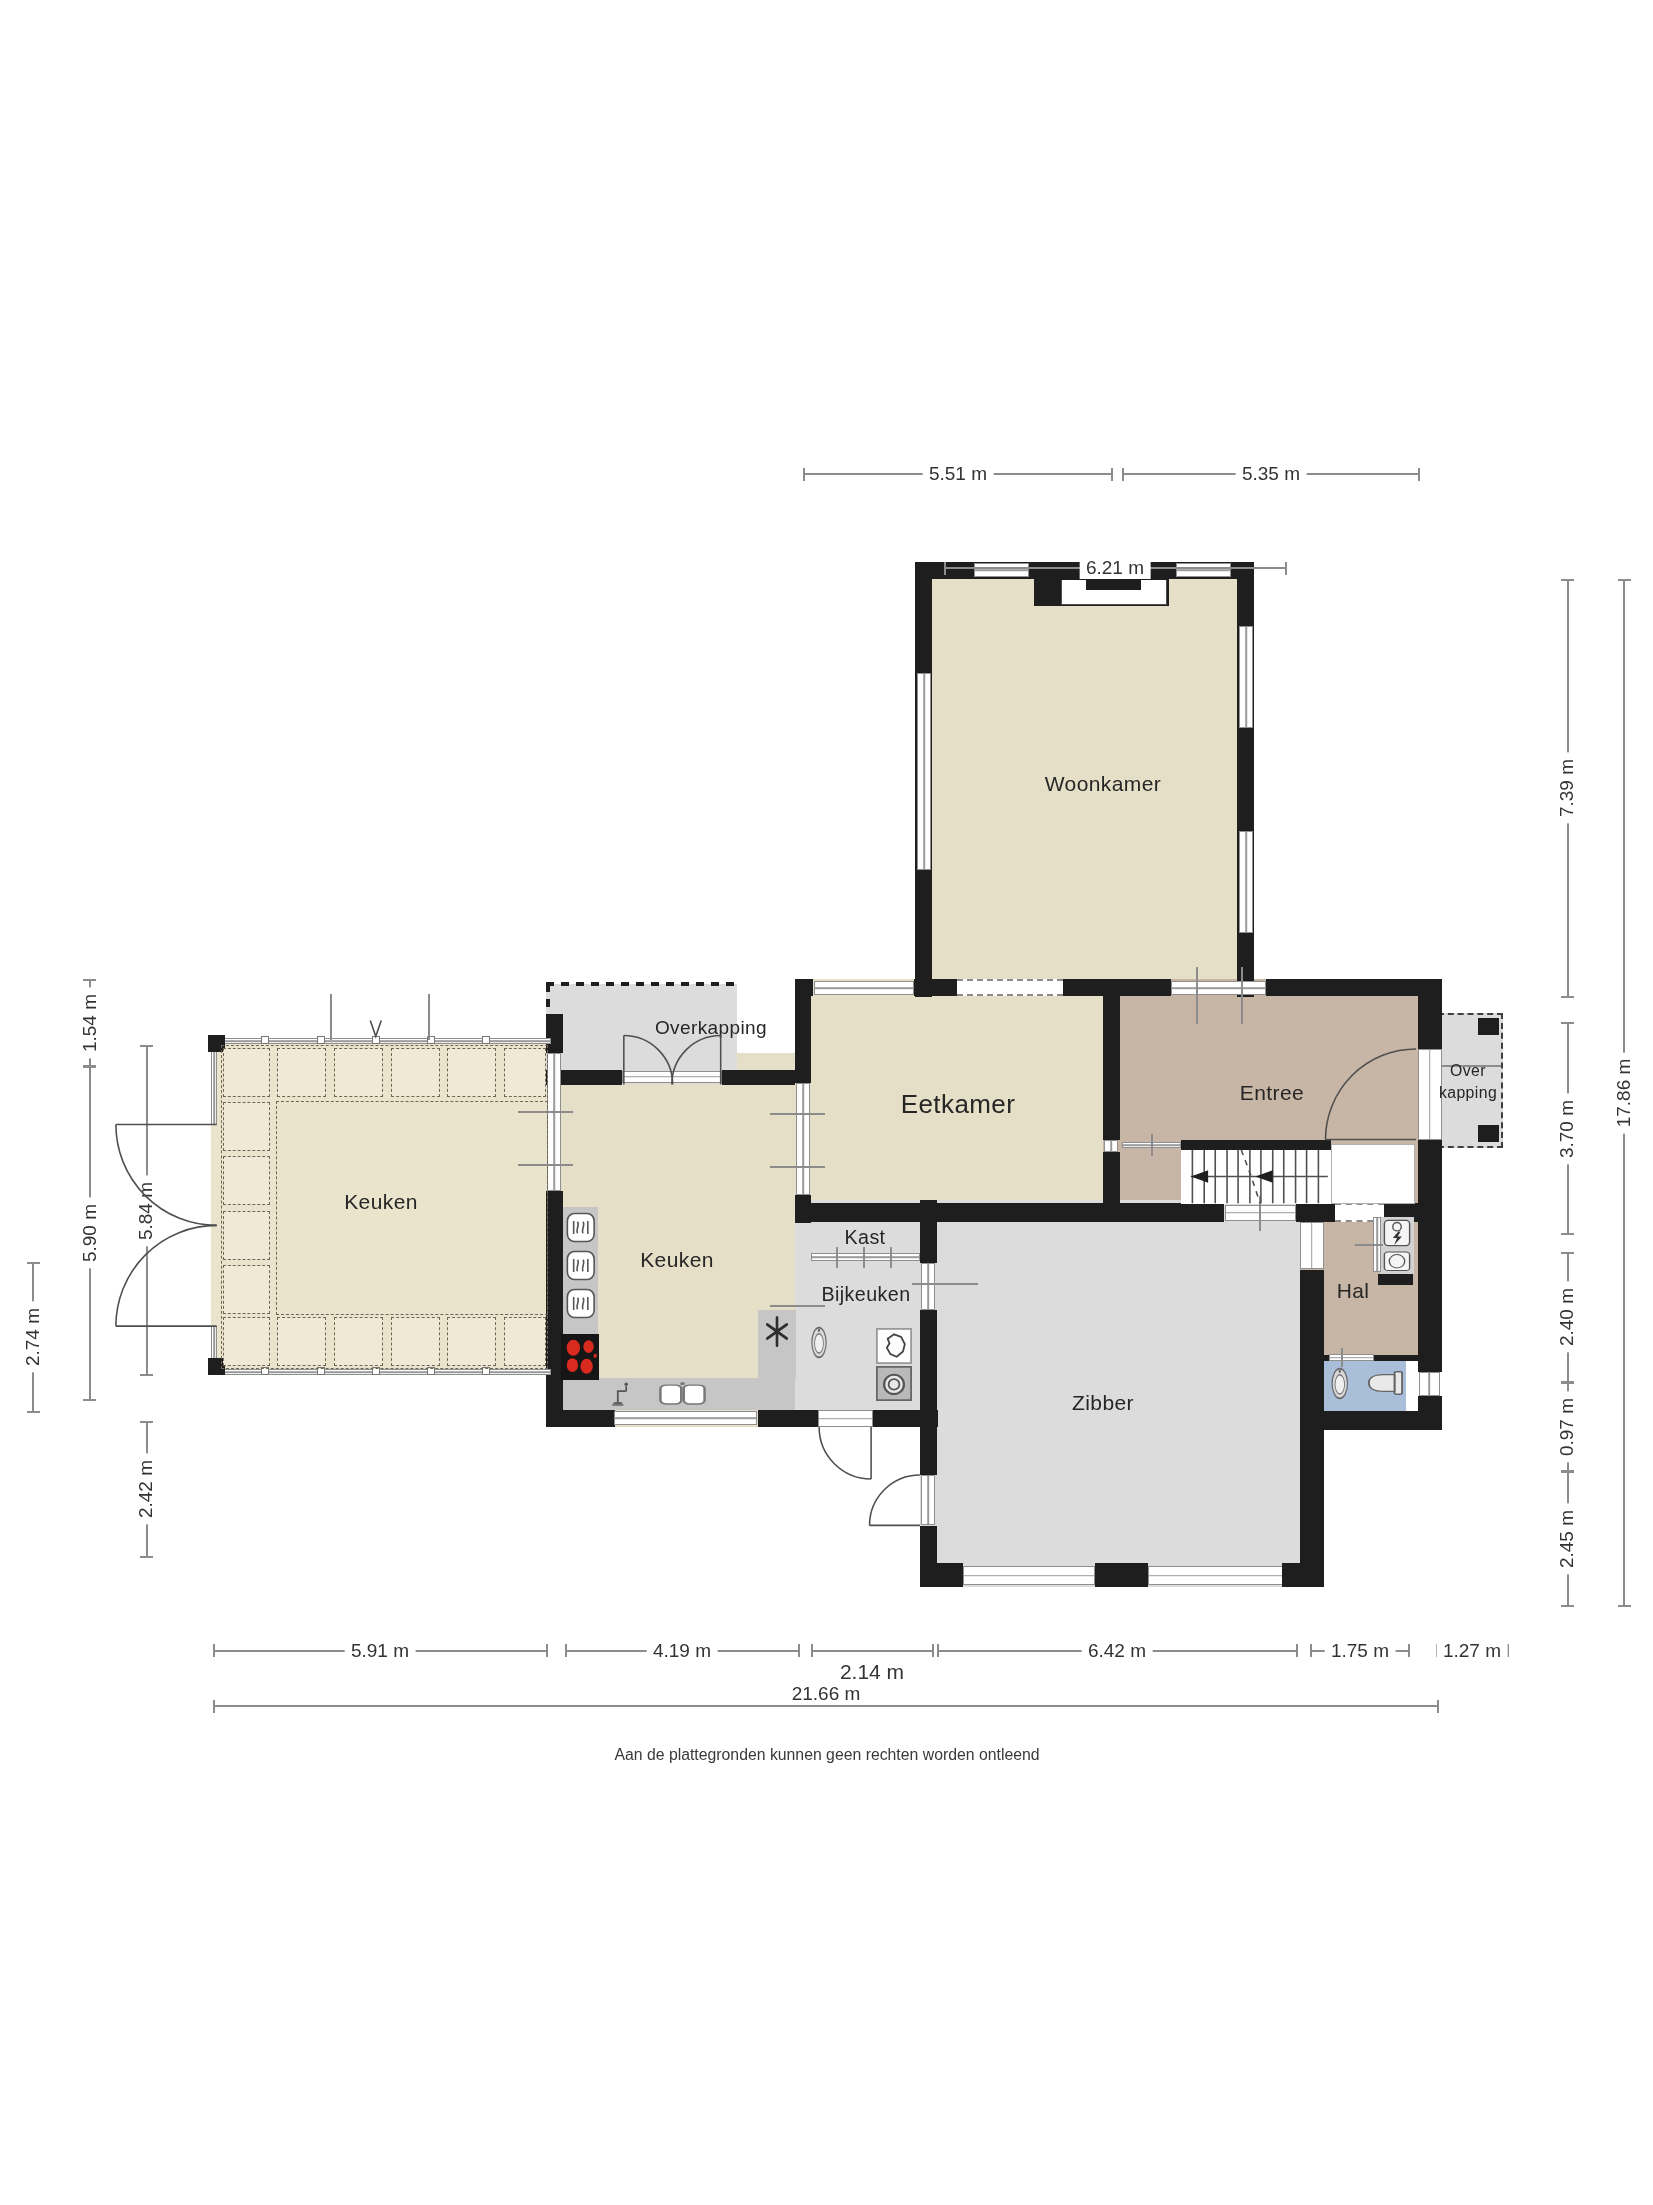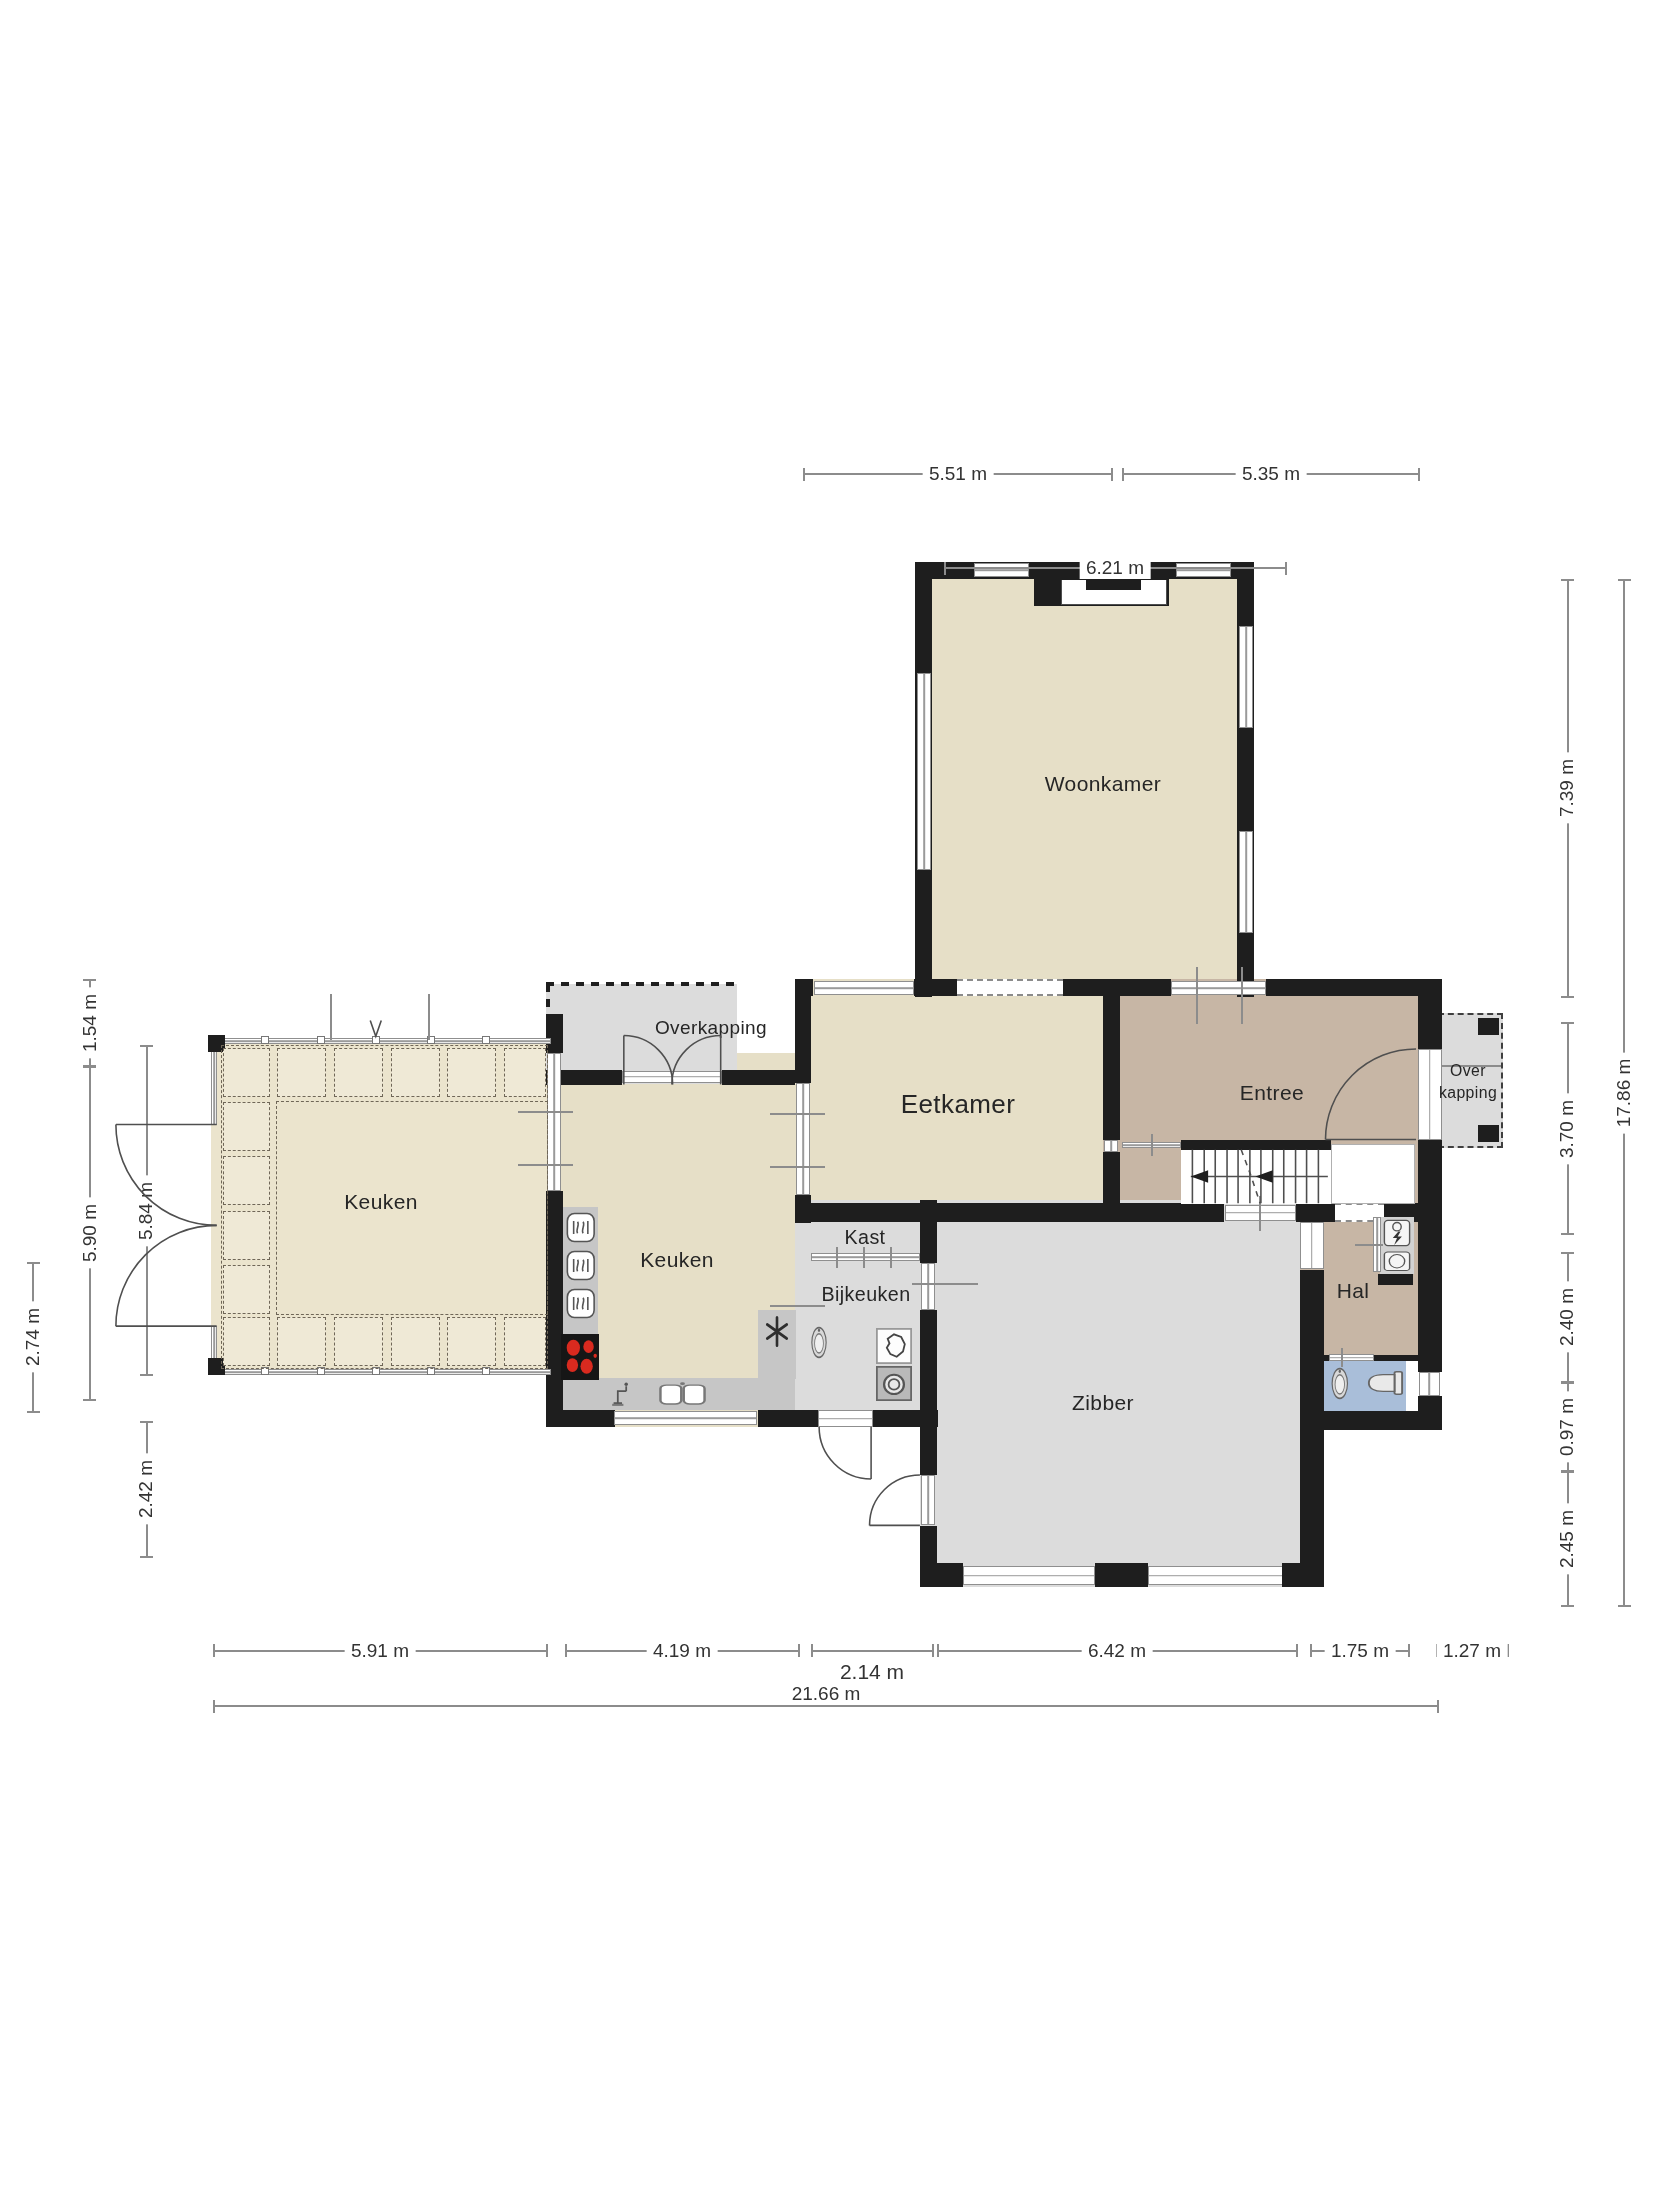--- a/index.html
+++ b/index.html
@@ -386,15 +386,16 @@
       <path d="M1104 1937 L1168 1937" fill="none" stroke="#4f4f4f" stroke-width="2"></path>
       <path d="M1104 1937 A64 64 0 0 1 1168 1873" fill="none" stroke="#4f4f4f" stroke-width="2"></path>
       <path d="M1514 1460V1528M1529 1460V1528M1543 1460V1528M1558 1460V1528M1572 1460V1528M1587 1460V1528M1601 1460V1528M1616 1460V1528M1630 1460V1528M1645 1460V1528M1659 1460V1528M1674 1460V1528" fill="none" stroke="#4f4f4f" stroke-width="2"></path>
       <path d="M1512 1494 L1686 1494" fill="none" stroke="#4f4f4f" stroke-width="2"></path>
       <path d="M1512 1494 L1534 1486 L1534 1502 Z" fill="#1e1e1e" stroke="none" stroke-width="2"></path>
       <path d="M1594 1494 L1616 1486 L1616 1502 Z" fill="#1e1e1e" stroke="none" stroke-width="2"></path>
       <path d="M1576 1460 L1588 1492 L1600 1528" fill="none" stroke="#4f4f4f" stroke-width="2" stroke-dasharray="7 7"></path>
       <path d="M470 1296 L477 1316 L484 1296" fill="none" stroke="#4f4f4f" stroke-width="2"></path>
     </svg>
   <div id="copyright" style="top: 1744px;">
+    <div>Aan de plattegronden kunnen geen rechten worden ontleend</div>
   </div>
 </div>
 
 
 </body></html>

